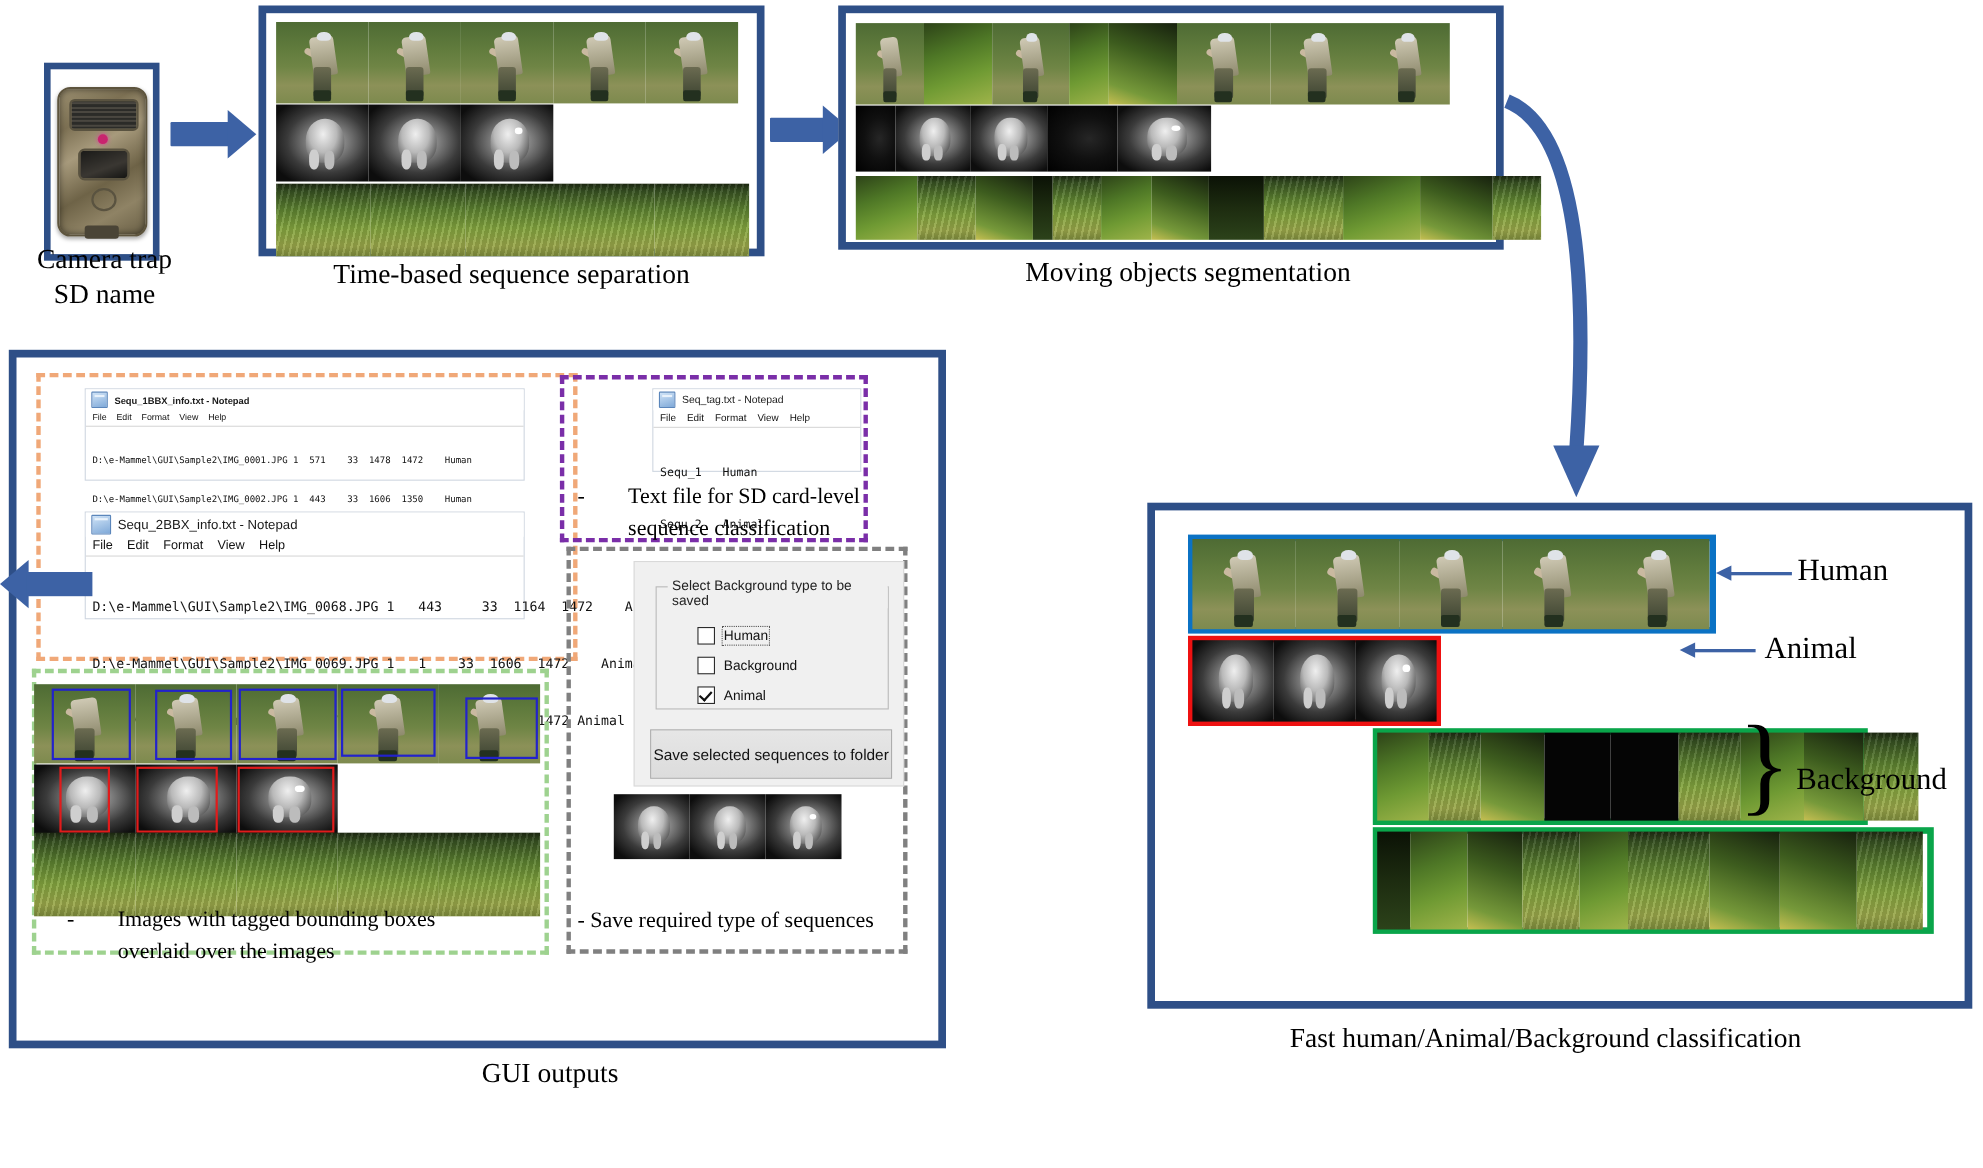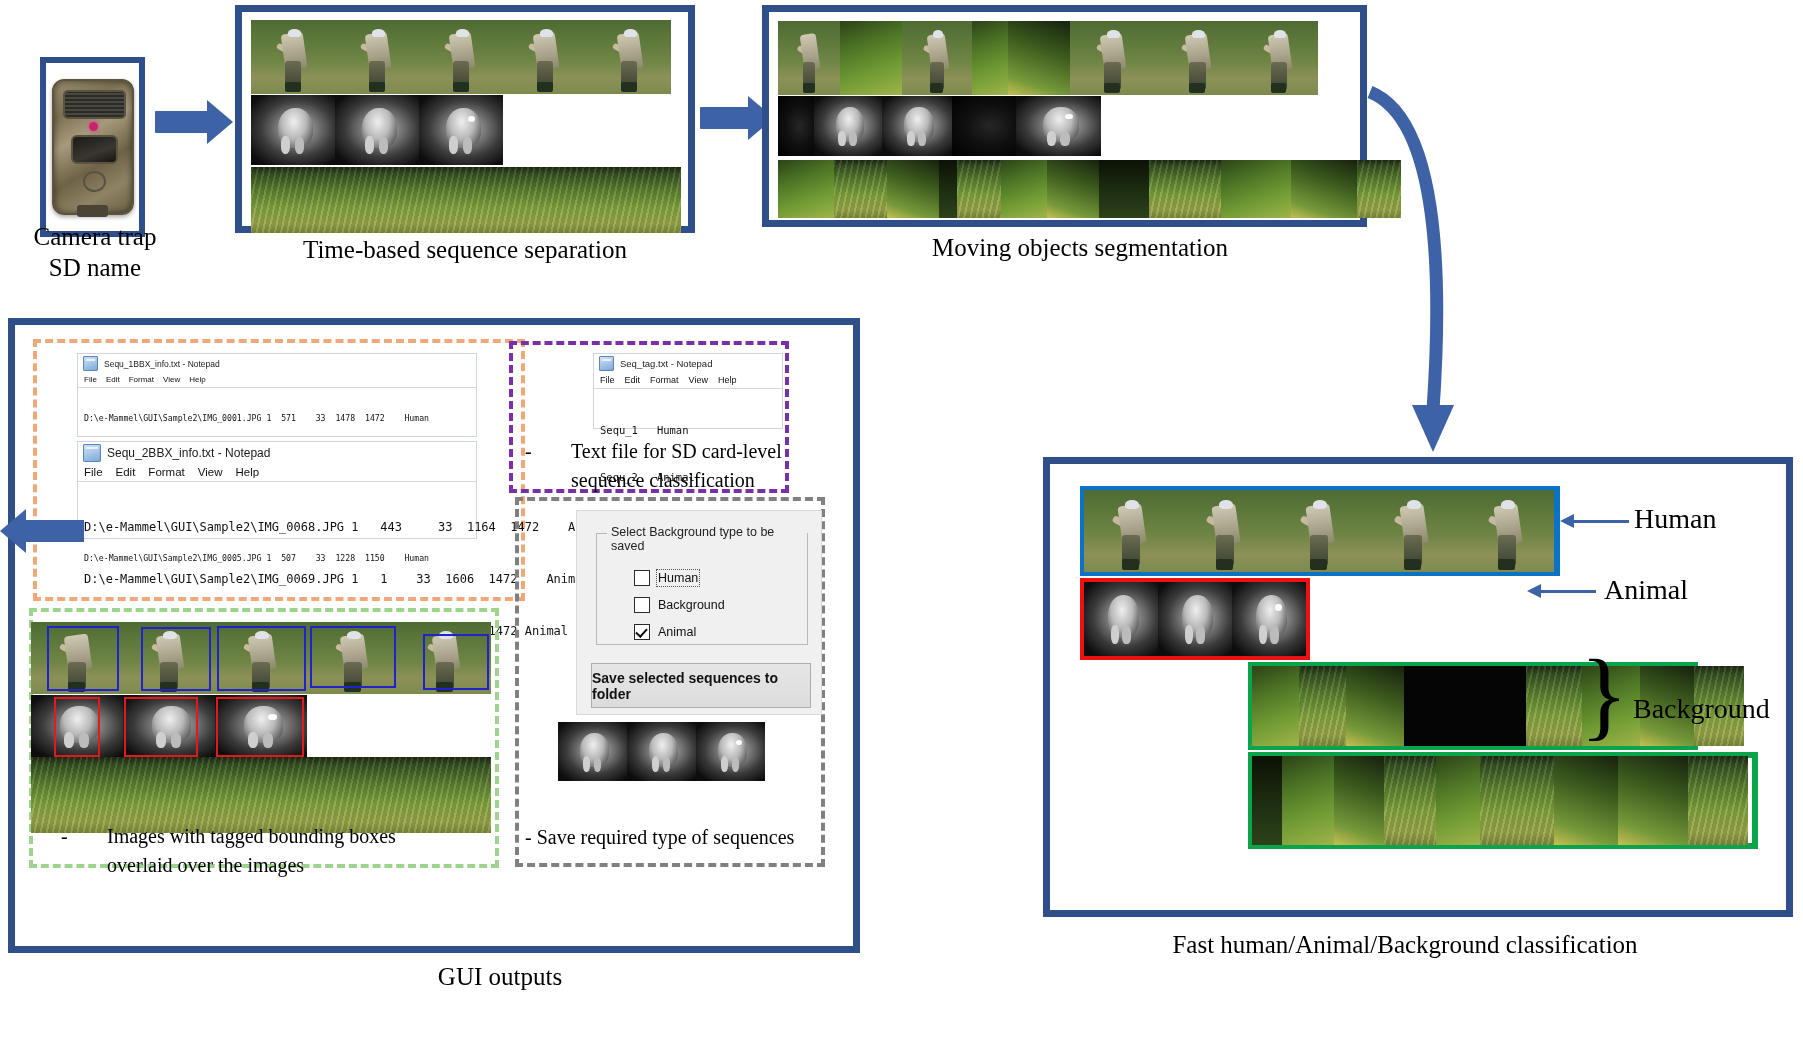--- a/index.html
+++ b/index.html
@@ -113,21 +113,21 @@
   .np{position:absolute;background:#ffffff;border:1px solid #cfd6e0;box-sizing:border-box;}
   .np-title{display:flex;align-items:center;gap:6px;padding:2px 5px;font-family:"Liberation Sans",sans-serif;
             color:#1a1a1a;background:#ffffff;}
   .np-ico{width:13px;height:13px;flex:none;background:linear-gradient(160deg,#cfe3f7,#7fa9d8);
           border:1px solid #5b86bb;border-radius:1px;position:relative;}
   .np-ico::after{content:"";position:absolute;left:2px;top:2px;right:2px;height:2px;background:#e9f2fb;}
   .np-menu{display:flex;gap:13px;padding:2px 6px 3px 6px;font-family:"Liberation Sans",sans-serif;
            color:#111;border-bottom:1px solid #d8d8d8;}
   .np-body{padding:2px 6px;font-family:"DejaVu Sans Mono",monospace;color:#111;white-space:pre;}
 
-  .np-small .np-title{font-size:8.5px;}
+  .np-small .np-title{font-size:8.5px;font-weight:bold;}
   .np-small .np-menu{font-size:8px;gap:9px;}
   .np-small .np-body{font-size:8.2px;line-height:1.42;}
 
   .np-mid .np-title{font-size:12px;}
   .np-mid .np-menu{font-size:11.5px;gap:13px;}
   .np-mid .np-body{font-size:12px;line-height:1.45;}
 
   .np-tag .np-title{font-size:9.5px;}
   .np-tag .np-menu{font-size:9px;gap:10px;}
   .np-tag .np-body{font-size:10.5px;line-height:1.5;}
@@ -138,21 +138,21 @@
   .fs-legend{position:absolute;top:-9px;left:10px;background:#f0f0f0;padding:0 4px;
              font-family:"Liberation Sans",sans-serif;font-size:12.5px;color:#222;}
   .cbrow{position:absolute;display:flex;align-items:center;gap:8px;
          font-family:"Liberation Sans",sans-serif;font-size:12.5px;color:#111;}
   .cbox{width:14px;height:14px;border:1.4px solid #2b2b2b;background:#fff;position:relative;flex:none;}
   .cbox.checked::after{content:"";position:absolute;left:3px;top:1px;width:5px;height:9px;
        border-right:2px solid #111;border-bottom:2px solid #111;transform:rotate(42deg);}
   .cb-focus{outline:1px dotted #555;outline-offset:1px;}
   .savebtn{position:absolute;background:linear-gradient(180deg,#e6e6e6,#dcdcdc);
            border:1px solid #adadad;display:flex;align-items:center;justify-content:center;
-           font-family:"Liberation Sans",sans-serif;font-weight:bold;font-size:14px;color:#111;}
+           font-family:"Liberation Sans",sans-serif;font-weight:normal;font-size:14px;color:#111;}
 
   
   .grp{position:absolute;box-sizing:border-box;}
   .g-blue{border:6px solid #0b72c4;}
   .g-red{border:6px solid #ee1111;}
   .g-green{border:6px solid #0aa54a;}
 
   .lbl{position:absolute;font-family:"Liberation Serif",serif;font-size:28px;color:#000;}
   .brace{position:absolute;font-family:"Liberation Serif",serif;font-size:100px;line-height:.8;color:#000;}
 </style>
@@ -352,21 +352,21 @@
     </div>
     <div class="np-body">
       <div>D:\e-Mammel\GUI\Sample2\IMG_0001.JPG 1  571    33  1478  1472    Human</div>
       <div>D:\e-Mammel\GUI\Sample2\IMG_0002.JPG 1  443    33  1606  1350    Human</div>
       <div>D:\e-Mammel\GUI\Sample2\IMG_0003.JPG 1  59     33  1990  1472    Human</div>
       <div>D:\e-Mammel\GUI\Sample2\IMG_0004.JPG 1  187    33  1804  1350    Human</div>
       <div>D:\e-Mammel\GUI\Sample2\IMG_0005.JPG 1  507    33  1228  1150    Human</div>
     </div>
   </div>
 
-  <div class="np np-mid" style="left:62px;top:116px;width:400px;height:98px;">
+  <div class="np np-mid" style="left:62px;top:140px;width:400px;height:98px;">
     <div class="np-title">
       <span class="np-ico" style="width:16px;height:16px;"></span>
       <span>Sequ_2BBX_info.txt - Notepad</span>
     </div>
     <div class="np-menu">
       <span>File</span>
       <span>Edit</span>
       <span>Format</span>
       <span>View</span>
       <span>Help</span>

